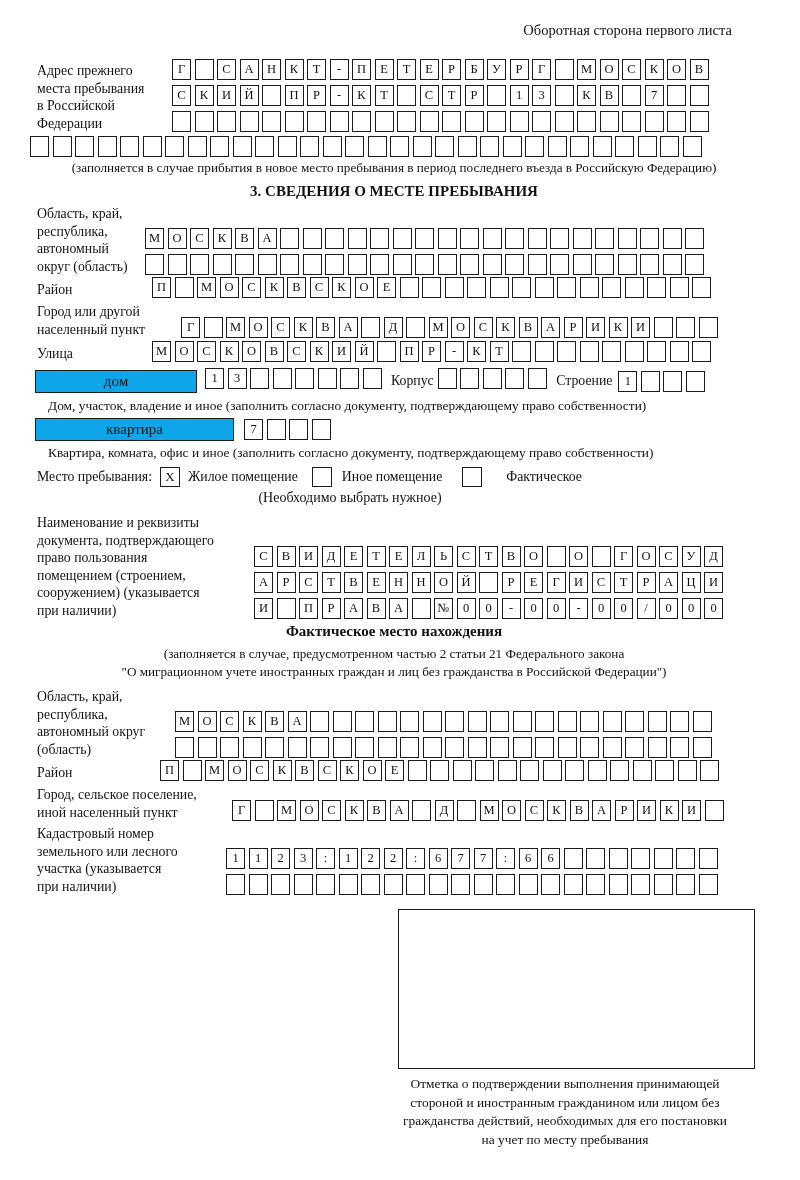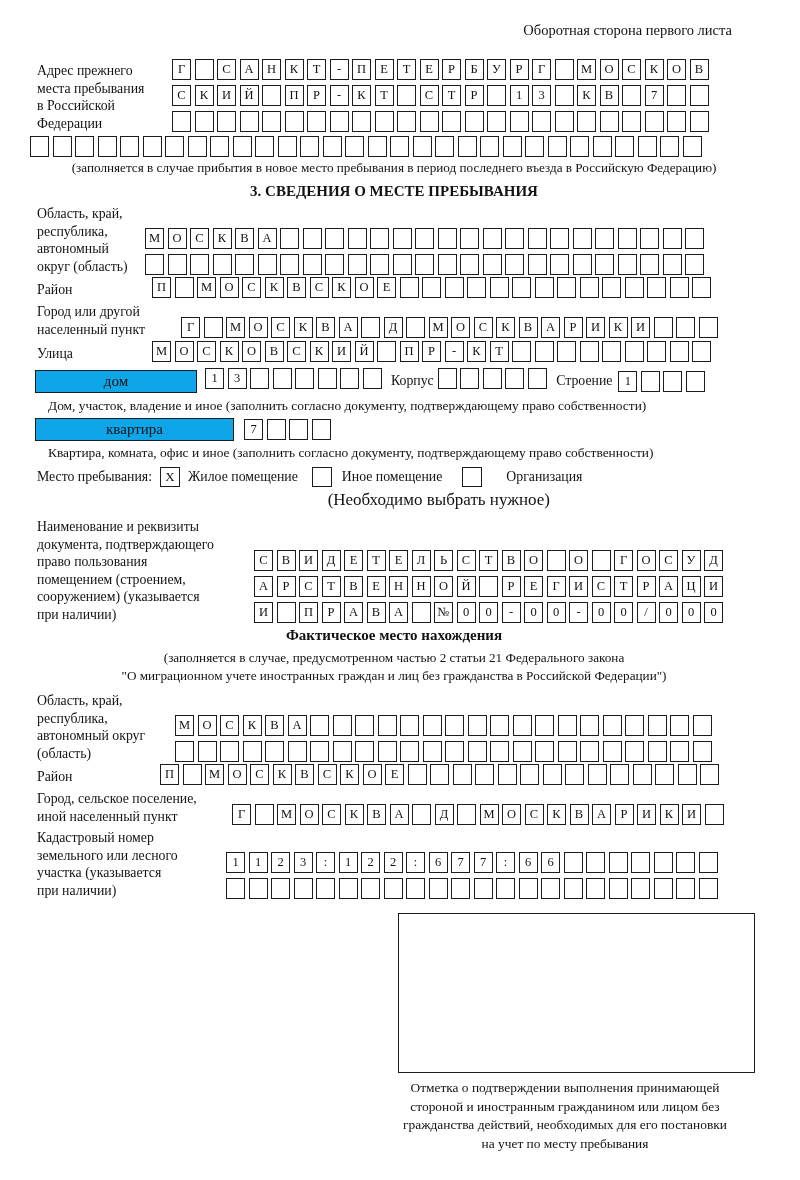--- a/index.html
+++ b/index.html
@@ -30,21 +30,21 @@
   .named-box{
     border:1.5px solid #1c1c1c; height:21px; display:inline-flex; align-items:center;
     justify-content:center; font-size:15px; flex-shrink:0; background:#0ea5e9;
   }
   .bw160{width:160px;} .bw197{width:197px;}
   .cbx{
     width:18px; height:18px; border:1.6px solid #1c1c1c; display:inline-flex;
     align-items:center; justify-content:center; font-size:13px; flex-shrink:0; background:#fff;
   }
   .stay-row{ display:flex; align-items:center; margin-left:7px; font-size:13.8px; }
-  .stay-note{ margin-left:120px; width:400px; text-align:right; font-size:17px; }
+  .stay-note{ margin-left:120px; width:400px; text-align:center; font-size:14px; }
   .fact-note{ text-align:center; font-size:13.2px; line-height:17.5px; white-space:pre-line; }
   .stamp-box{ margin-left:368px; width:355px; height:158px; border:1.5px solid #1c1c1c; background:#fff; }
   .stamp-caption{ margin-left:340px; width:390px; text-align:center; font-size:13.4px; line-height:18.5px; white-space:pre-line; }
   
   .mt20{margin-top:20px;} .mt7{margin-top:7px;} .mt4{margin-top:4px;} .mt14{margin-top:14px;}
   .mb2{margin-bottom:2px;} .mb3{margin-bottom:3px;} .mb4{margin-bottom:4px;}
   .mb5{margin-bottom:5px;} .mb6{margin-bottom:6px;} .mb8{margin-bottom:8px;}
   .g8{margin-left:8px;} .g10{margin-left:10px;} .g6{margin-left:6px;} .g4{margin-left:4px;}
   .g14{margin-left:14px;} .g20{margin-left:20px;} .g24{margin-left:24px;}
 </style>
@@ -374,21 +374,21 @@
   </div>
   <div class="left-note mb6">Квартира, комната, офис и иное (заполнить согласно документу, подтверждающему право собственности)</div>
 
   <div class="stay-row mb3">
     <span>Место пребывания:</span>
     <span class="cbx g8">X</span>
     <span class="g8">Жилое помещение</span>
     <span class="cbx g14"></span>
     <span class="g10">Иное помещение</span>
     <span class="cbx g20"></span>
-    <span class="g24">Организация</span>
+    <span class="g24">Фактическое</span>
   </div>
   <div class="stay-note mb8">(Необходимо выбрать нужное)</div>
 
   <div class="labeled mb4">
     <div class="fl w217">Наименование и реквизиты
 документа, подтверждающего
 право пользования
 помещением (строением,
 сооружением) (указывается
 при наличии)</div>

